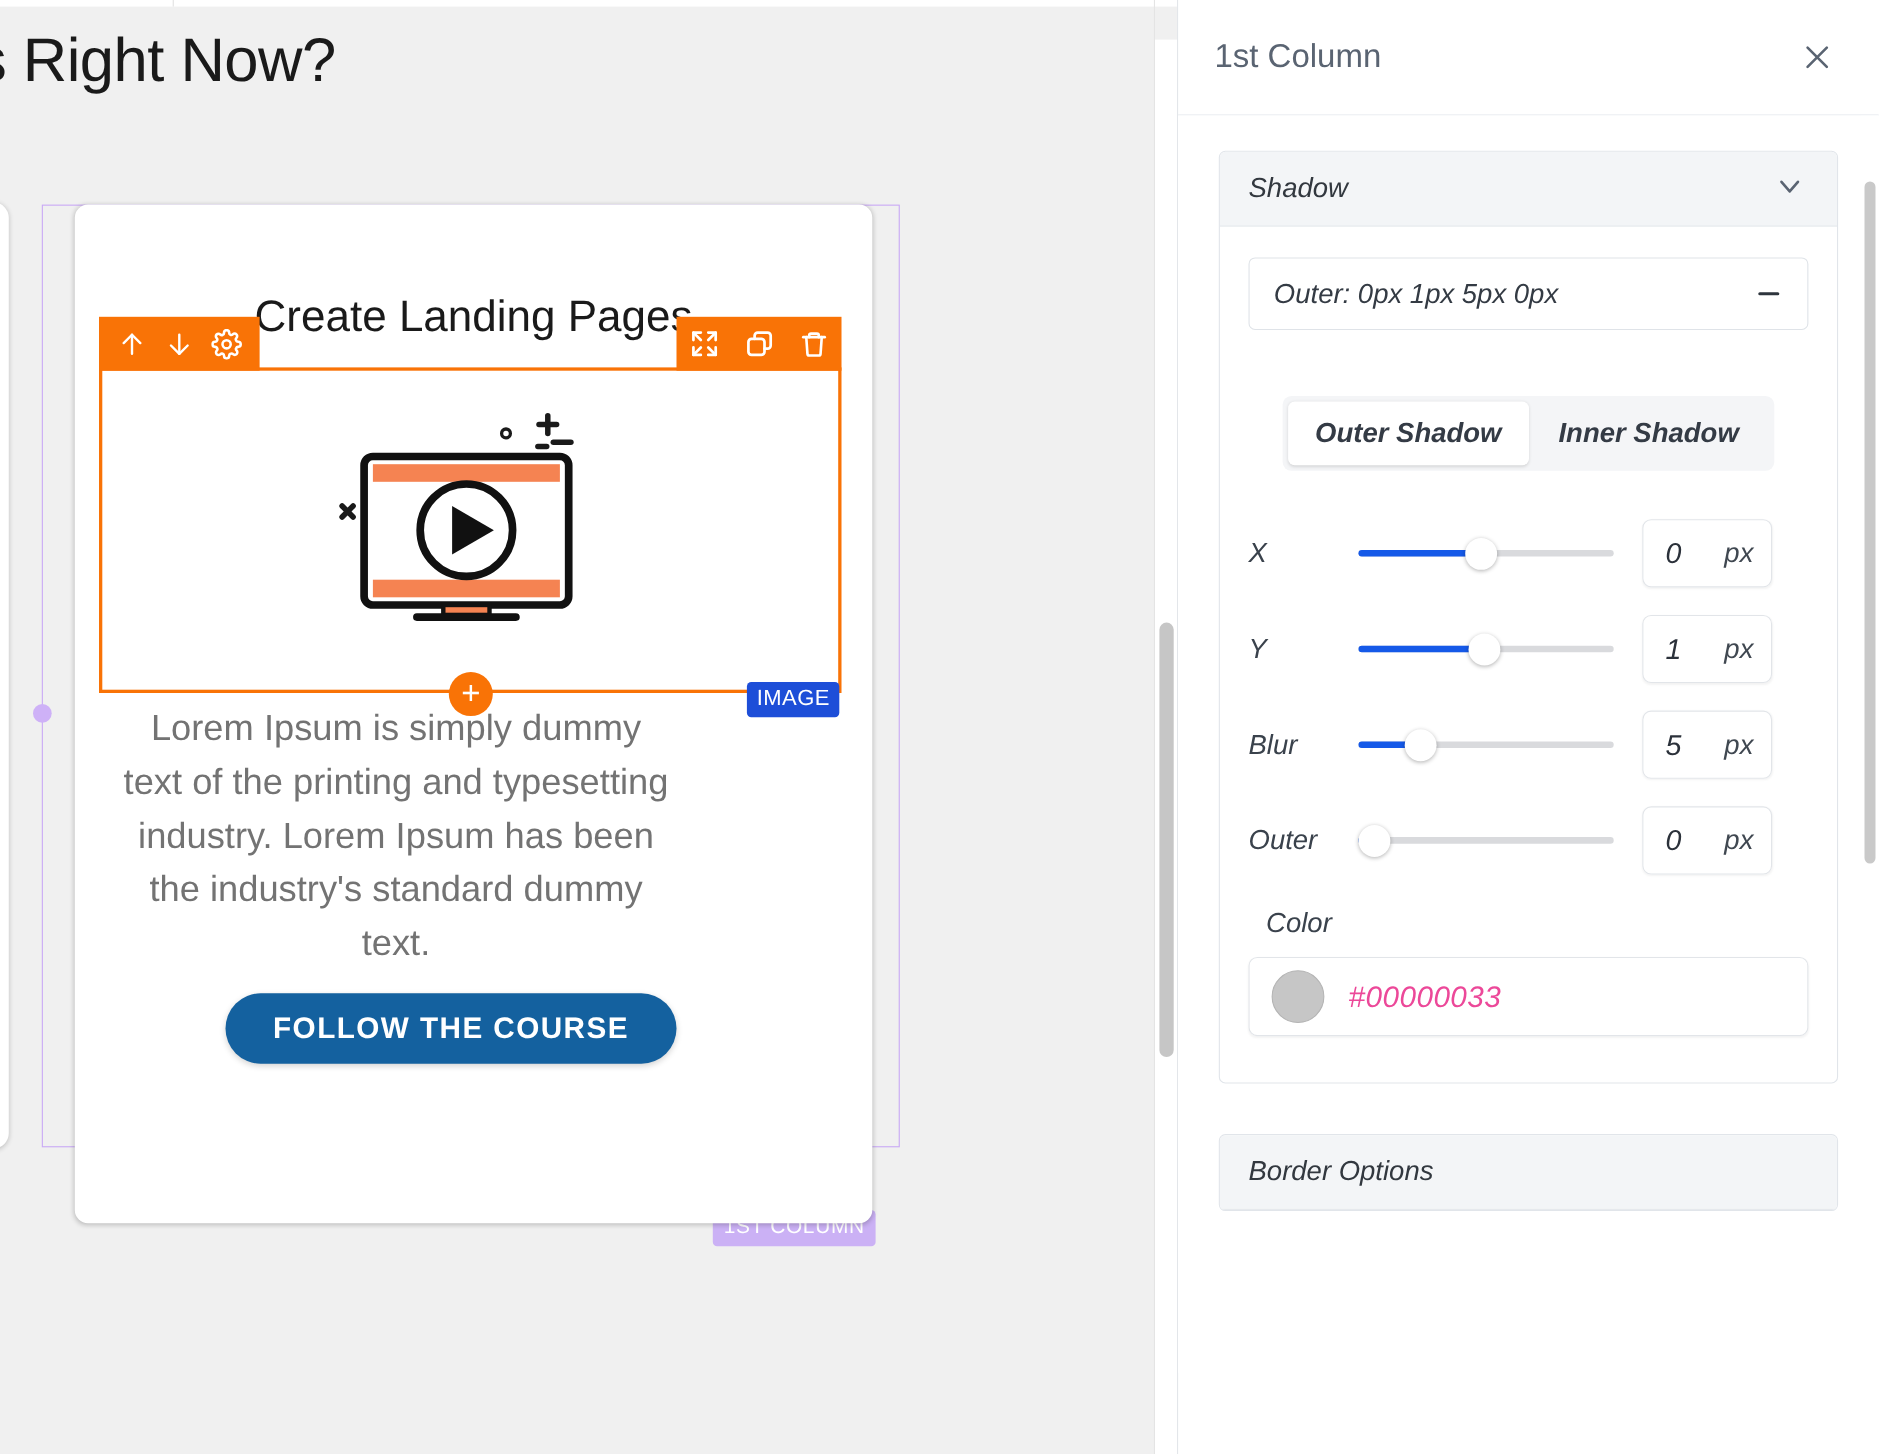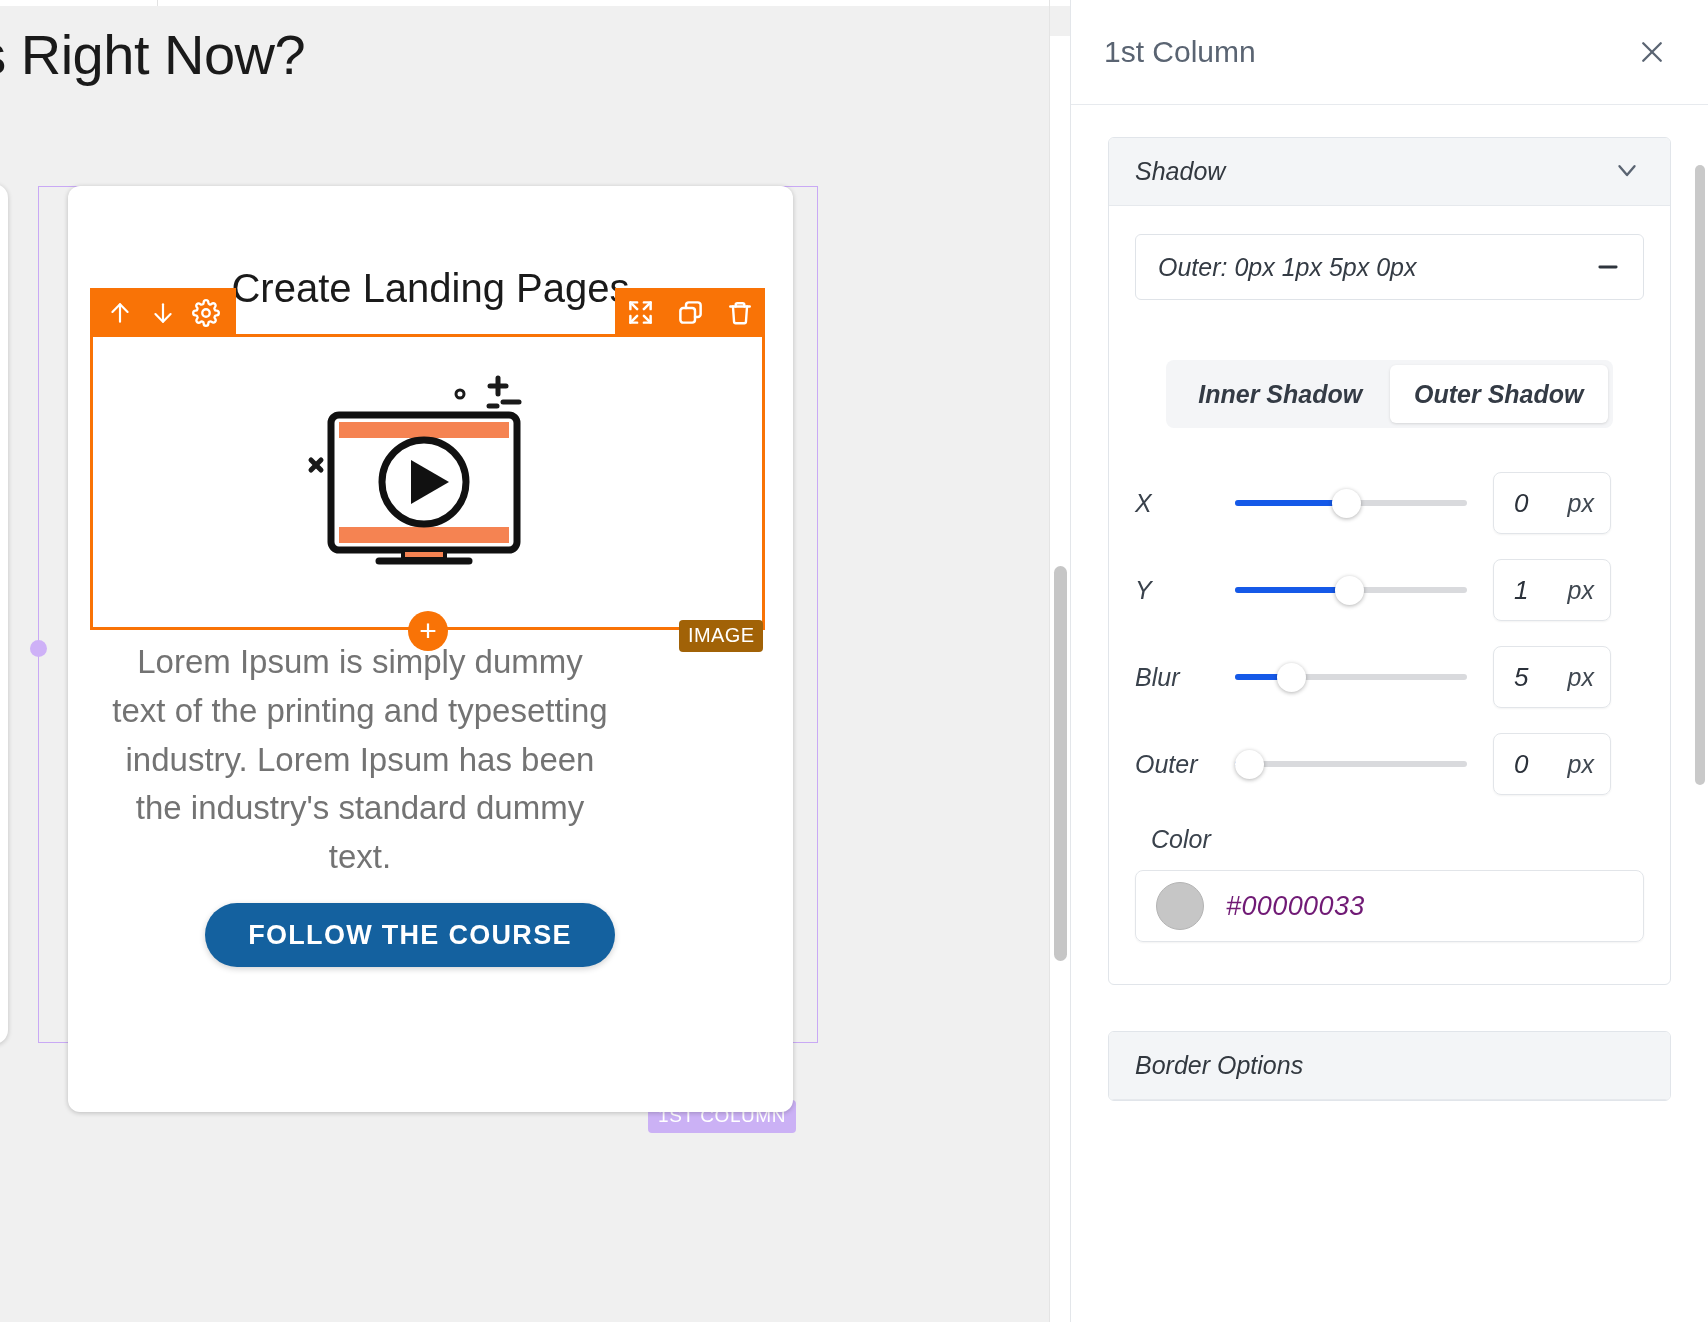--- a/index.html
+++ b/index.html
@@ -117,21 +117,21 @@
   .tb-btn {
     width: 44px; height: 44px;
     display: flex; align-items: center; justify-content: center;
     color: #fff;
   }
   .tb-btn svg { display:block; }
 
   .img-badge {
     position: absolute;
     left: 679px; top: 620px;
-    background: #a16207;
+    background: #1d4ed8;
     color: #ffffff;
     font-size: 20px;
     padding: 4px 9px 5px 9px;
     border-radius: 4px;
     letter-spacing: 0.4px;
   }
   .plus-handle {
     position: absolute;
     left: 408px; top: 611px;
     width: 40px; height: 40px;
@@ -336,21 +336,21 @@
     height: 72px;
     display: flex; align-items: center;
     padding: 0 20px;
     gap: 22px;
     box-shadow: 0 1px 2px rgba(0,0,0,0.05);
   }
   .swatch {
     width: 48px; height: 48px; border-radius: 50%;
     background: #c6c6c6; border: 1px solid #b4b4b4;
   }
-  .color-value { font-size: 27px; color: #701a75; letter-spacing: 0.4px; }
+  .color-value { font-size: 27px; color: #ec4899; letter-spacing: 0.4px; }
 
   .panel-scrollbar {
     position: absolute; right: 0; top: 0;
     width: 16px; height: 1143px;
   }
   .panel-scrollbar .ptrack { position:absolute; inset:0; background:#ffffff; }
   .panel-scrollbar .pthumb {
     position: absolute; left: 3px; top: 60px;
     width: 10px; height: 620px; border-radius: 6px;
     background: #c9c9c9;
@@ -501,22 +501,22 @@
           <div class="shadow-chip">
             <span class="txt">Outer: 0px 1px 5px 0px</span>
             <span class="minus-btn">
               <svg width="28" height="28" viewBox="0 0 24 24" fill="none" stroke="#2e353d" stroke-width="2.4" stroke-linecap="round">
                   <line x1="5" y1="12" x2="19" y2="12"></line>
                 </svg>
             </span>
           </div>
 
           <div class="seg">
+            <div class="seg-opt active">Outer Shadow</div>
             <div class="seg-opt">Inner Shadow</div>
-            <div class="seg-opt active">Outer Shadow</div>
           </div>
 
           <div class="slider-row">
             <div class="lbl">X</div>
             <div class="slider-wrap">
               <div class="track"></div>
               <div class="fill" style="width:48%"></div>
               <div class="knob" style="left:calc(48% - 14px)"></div>
             </div>
             <div class="num-box">

